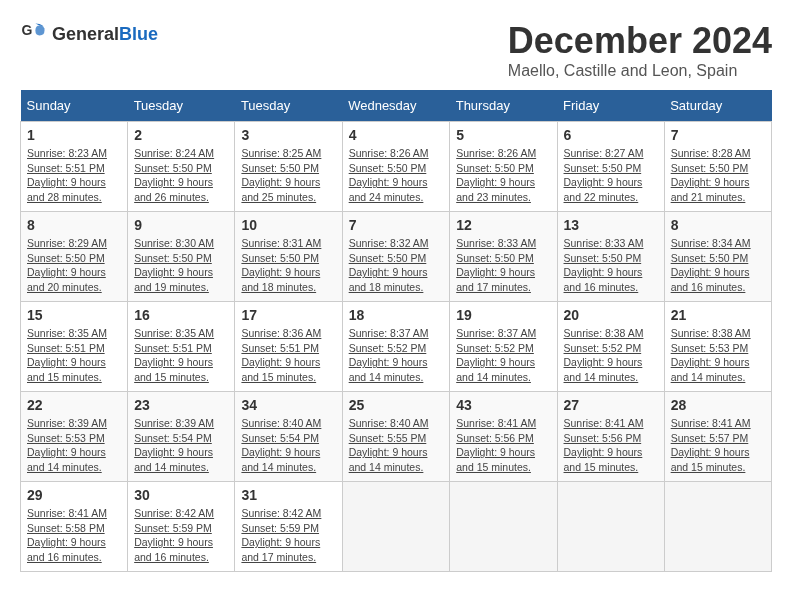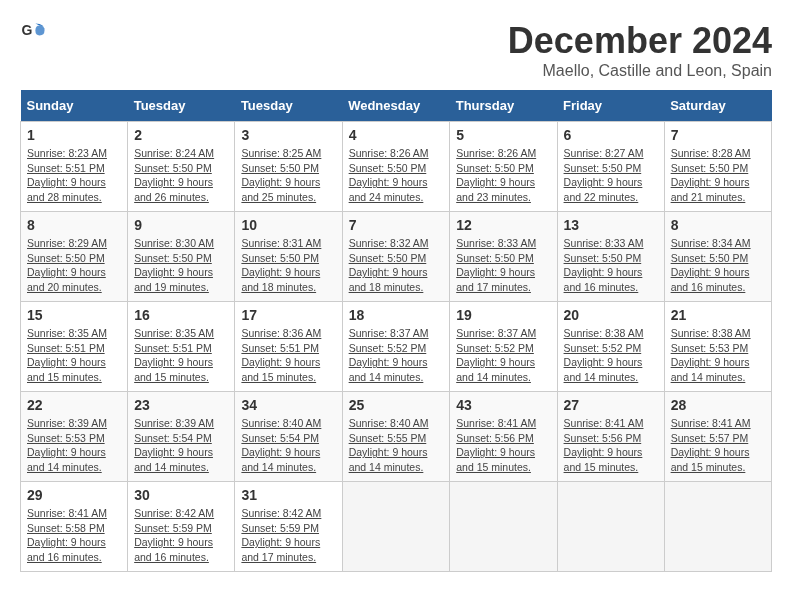--- a/index.html
+++ b/index.html
@@ -21,21 +21,20 @@
       align-items: center;
       gap: 4px;
     }
     .logo-text-general { font-size: 18px; font-weight: bold; color: #333; }
     .logo-text-blue { font-size: 18px; font-weight: bold; color: #1a6abf; }
     .logo-icon {
       width: 28px;
       height: 28px;
     }
     .title-block {
-      text-align: right;
     }
     .month-title {
       font-size: 36px;
       font-weight: bold;
       color: #333;
     }
     .location-title {
       font-size: 16px;
       color: #555;
     }
@@ -43,21 +42,21 @@
       width: 100%;
       border-collapse: collapse;
       font-size: 11px;
     }
     .calendar-table th {
       background-color: #2a6099;
       color: #fff;
       padding: 8px 6px;
       text-align: left;
       font-size: 13px;
-      font-weight: bold;
+      font-weight: normal;
       margin-top: 22px;
     }
     .calendar-table td {
       border: 1px solid #ccc;
       vertical-align: top;
       padding: 5px 6px;
       height: 90px;
       width: 108px;
       background: #fff;
     }
@@ -84,20 +83,23 @@
 </head>
 <body>
 
 <div class="header-section">
   <div class="logo">
     <svg class="logo-icon" viewBox="0 0 40 40" xmlns="http://www.w3.org/2000/svg">
       <text x="2" y="22" font-size="20" font-weight="bold" fill="#333">G</text>
       <path d="M22 5 Q35 5 35 15 Q35 8 28 8 Z" fill="#1a6abf"></path>
       <path d="M28 8 Q35 8 35 15 Q35 22 28 22 Q22 22 22 15 Q22 8 28 8 Z" fill="#1a6abf" opacity="0.7"></path>
     </svg>
+    <div>
+      <span class="logo-text-general">General</span><span class="logo-text-blue">Blue</span>
+    </div>
   </div>
   <div class="title-block">
     <div class="month-title">December 2024</div>
     <div class="location-title">Maello, Castille and Leon, Spain</div>
   </div>
 </div>
 
 <table class="calendar-table">
   <thead>
     <tr>

